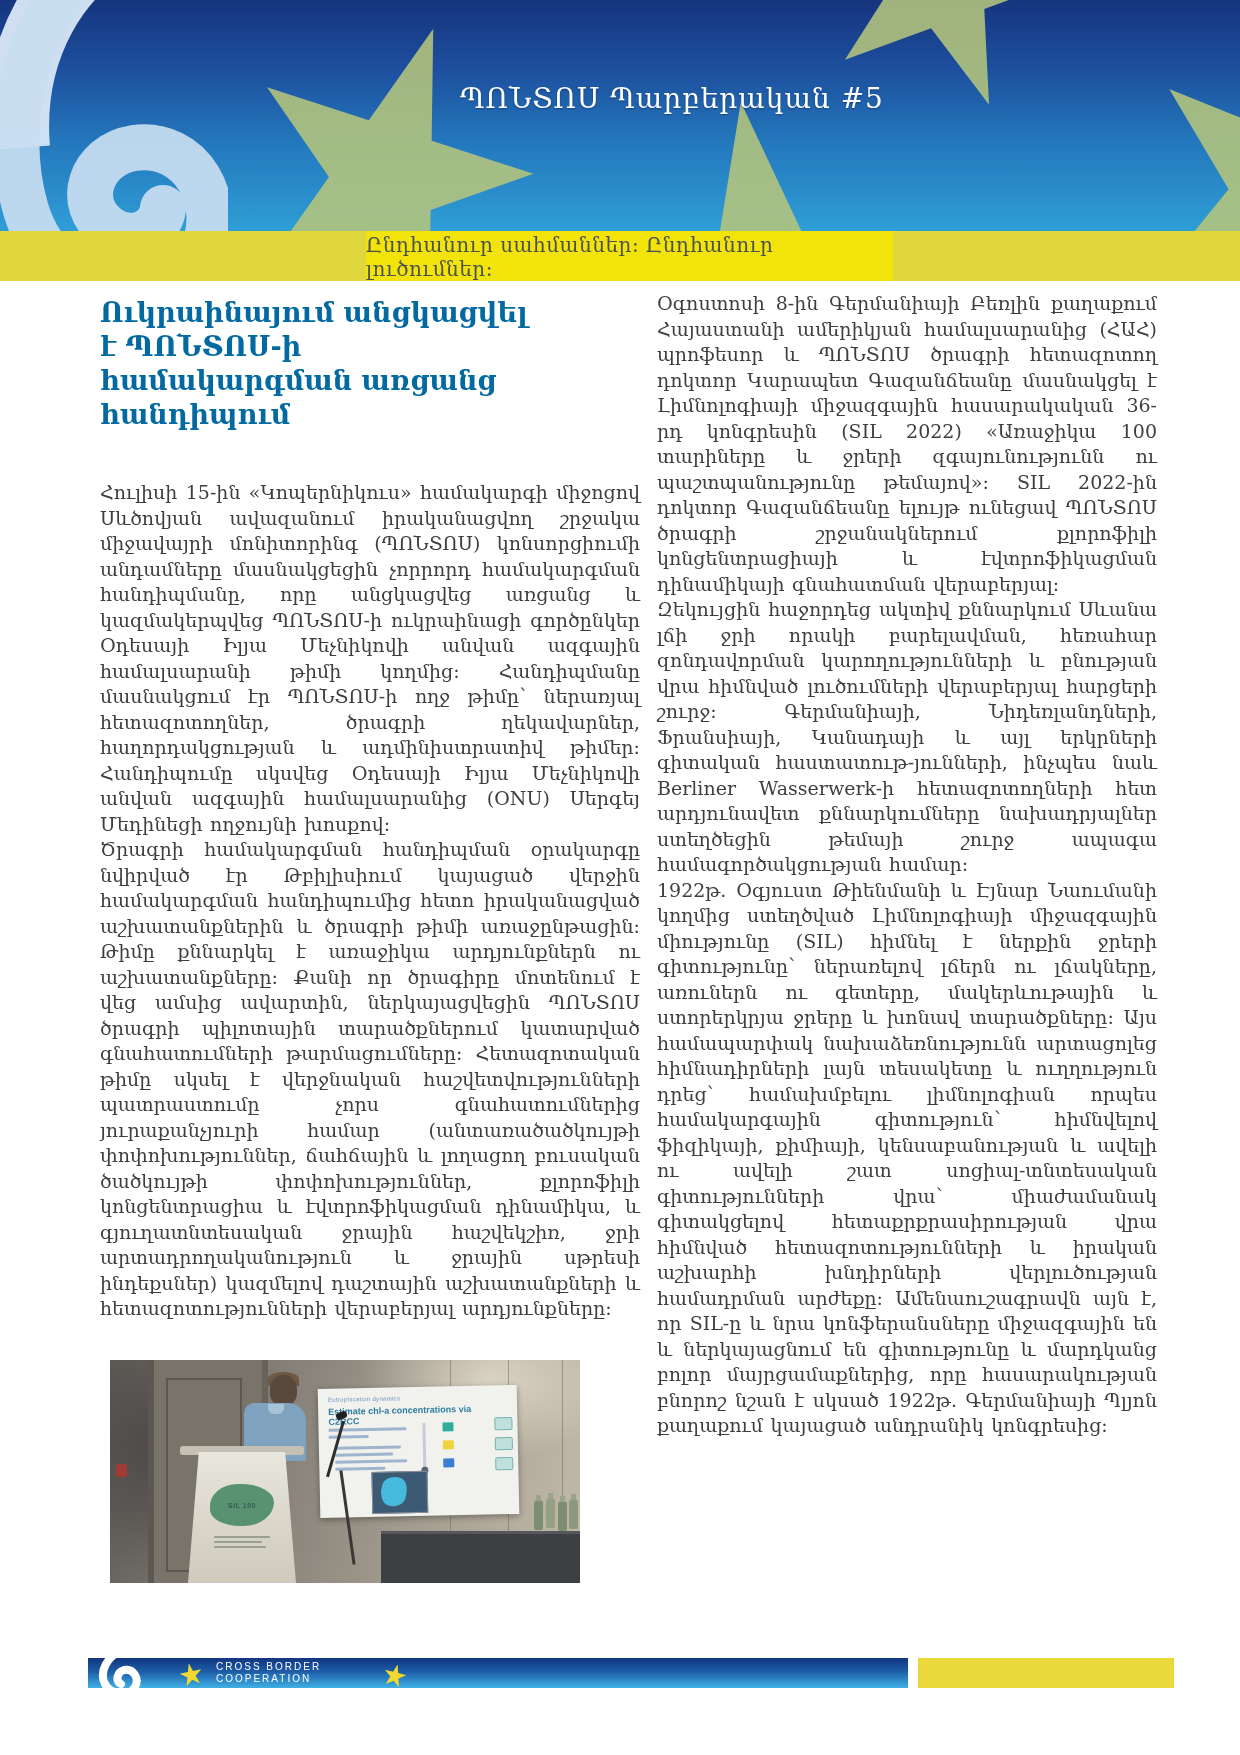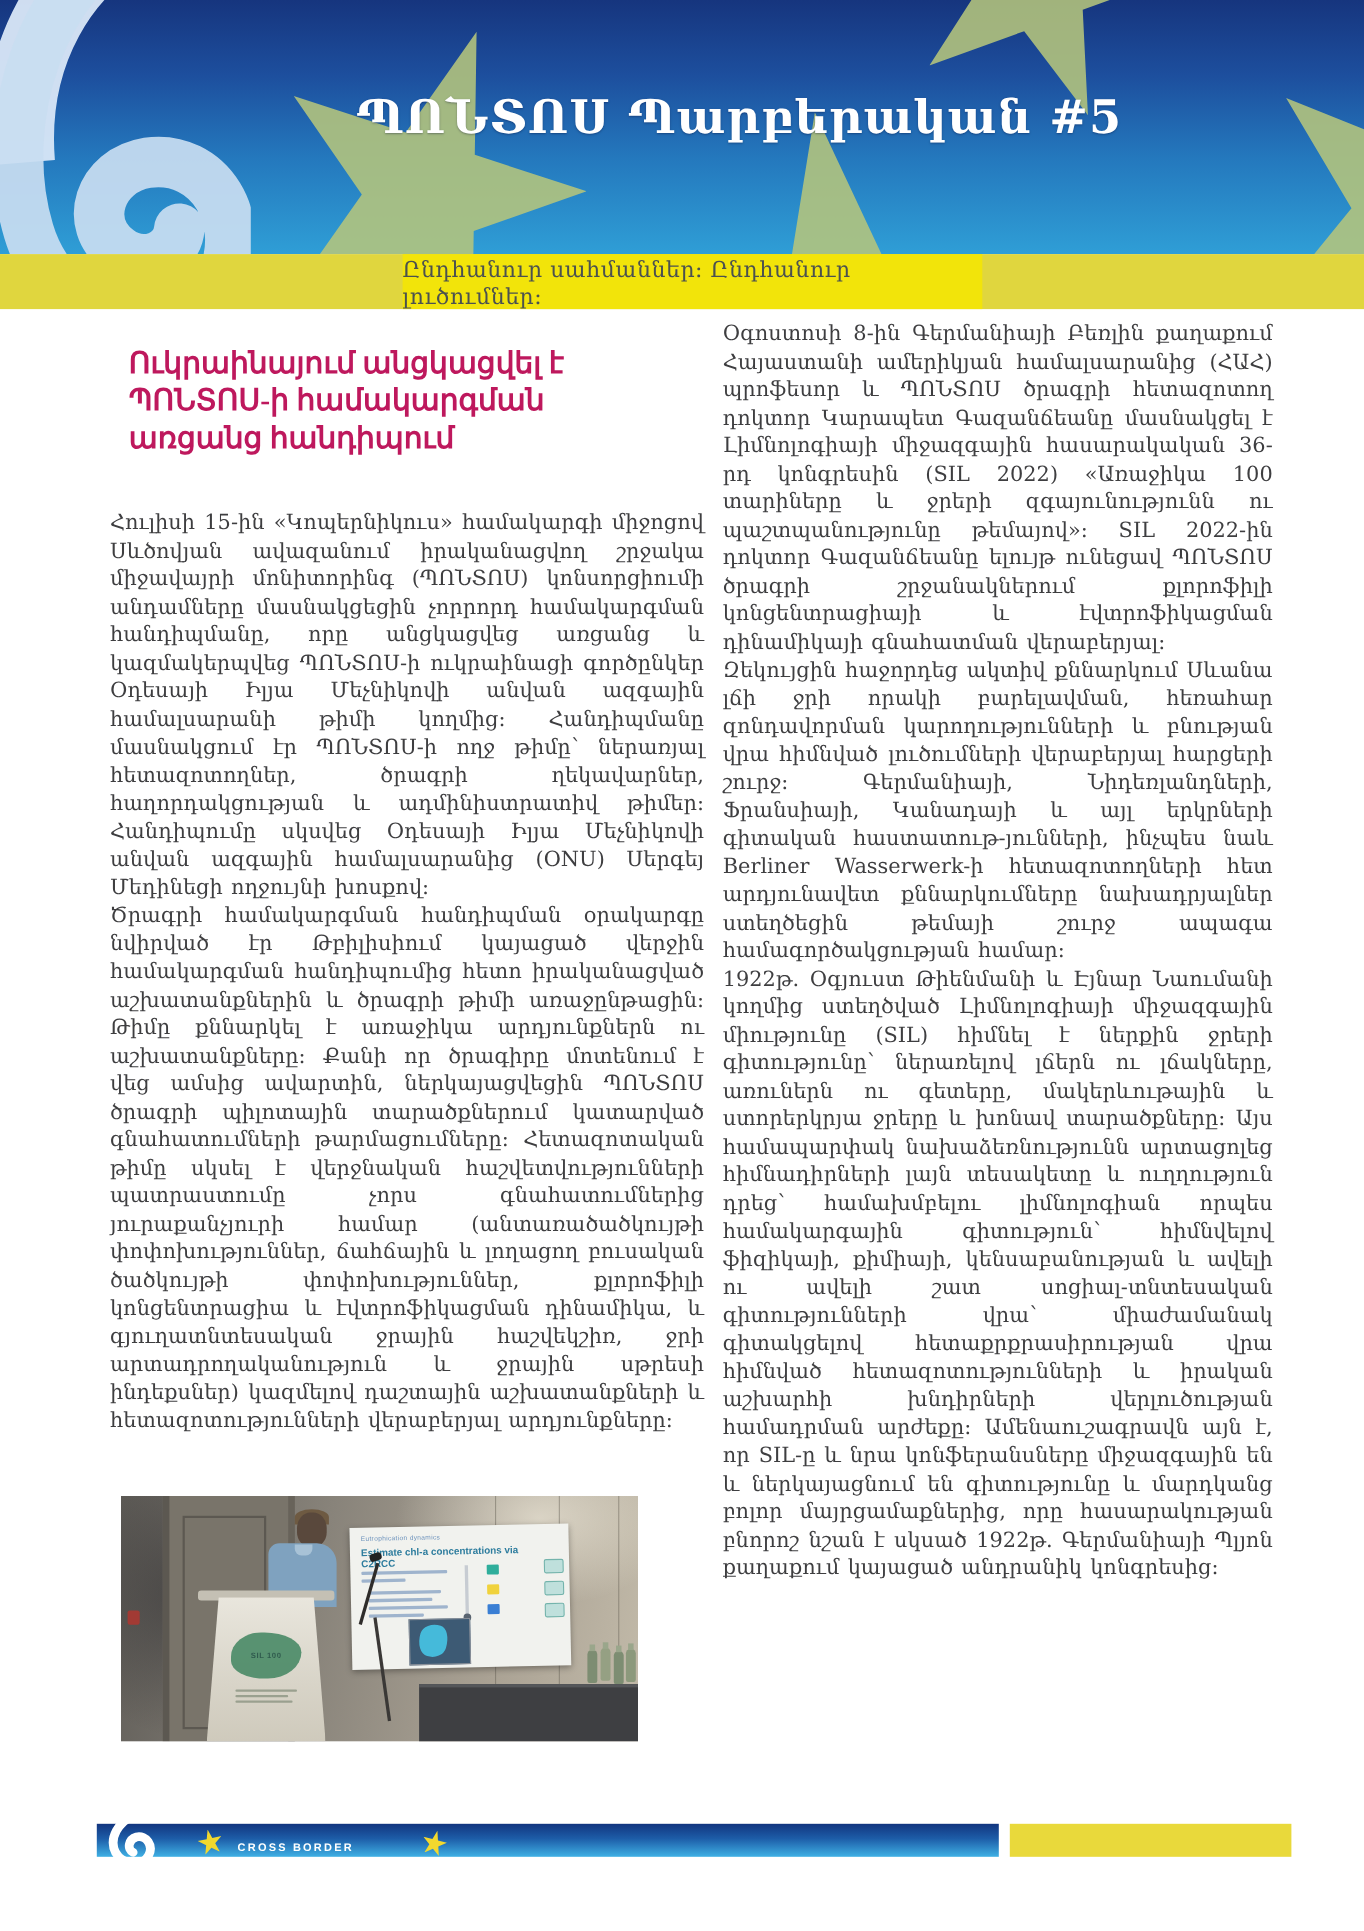--- a/index.html
+++ b/index.html
@@ -13,36 +13,36 @@
     background:linear-gradient(180deg,#16357e 0%,#1d4f9e 30%,#2478bd 62%,#2f9ed6 100%);
   }
   .star{
     position:absolute;
     clip-path:polygon(50% 0%,61.8% 38.2%,100% 38.2%,69.1% 61.8%,80.9% 100%,50% 76.4%,19.1% 100%,30.9% 61.8%,0% 38.2%,38.2% 38.2%);
     background:#b5c57c;opacity:.88;
   }
   .newsletter-title{
     position:absolute;top:82px;left:0;width:100%;text-align:center;
     padding-left:104px;box-sizing:border-box;
-    color:#ffffff;font-size:42px;font-weight:bold;letter-spacing:1px;
+    color:#ffffff;font-size:28px;font-weight:normal;letter-spacing:1px;
     text-shadow:0 1px 2px rgba(0,0,40,.35);
   }
   
   .tagline-band{position:absolute;left:0;top:231px;width:1240px;height:50px;background:#e0d63e;}
   .tagline-box{
     position:absolute;left:366px;top:231px;width:527px;height:50px;background:#f2e40a;
     display:flex;align-items:flex-end;justify-content:center;
   }
   .tagline-text{color:#4b5150;font-size:20px;letter-spacing:.5px;}
   
   .article{position:absolute;color:#3e3e40;}
   .article-left{left:100px;top:296px;width:540px;}
   .article-right{left:657px;top:291px;width:500px;}
   h2.article-heading{
-    margin:17px;color:#be185d;font-size:27px;line-height:34px;font-weight:bold;font-family:Liberation Serif, serif;
+    margin:0;color:#0369a1;font-size:27px;line-height:34px;font-weight:bold;
   }
   .article-left h2{max-width:450px;margin-bottom:48px;}
   .article-right h2{max-width:478px;margin-bottom:16px;}
   .article p{
     margin:0;font-size:19px;line-height:25.5px;text-align:justify;word-spacing:.08em;
   }
   
   .photo{
     position:absolute;left:110px;top:1360px;width:470px;height:223px;overflow:hidden;
     background:linear-gradient(100deg,#64615c 0%,#8a857a 38%,#aca globalization 0) ;
@@ -92,22 +92,22 @@
   .podium-lines div{height:2px;background:#9aa08f;margin-bottom:3px;border-radius:1px;}
   .photo .table{position:absolute;left:271px;top:171px;width:199px;height:52px;background:#3e3f42;border-top:3px solid #55575a;}
   .photo .bottle{position:absolute;width:9px;height:30px;border-radius:4px 4px 2px 2px;background:#7d8d72;}
   .photo .bottle:after{content:"";position:absolute;left:2px;top:-5px;width:5px;height:6px;background:#9aa68b;}
   
   .footer-bar{
     position:absolute;left:88px;top:1658px;width:820px;height:30px;
     background:linear-gradient(180deg,#12357f 0%,#1d5da8 45%,#3fb0e4 100%);
   }
   .footer-logo-text{
-    position:absolute;left:128px;top:17px;color:#ffffff;font-family:"Liberation Sans",sans-serif;
-    font-size:10px;font-weight:bold;letter-spacing:2px;line-height:12px;
+    position:absolute;left:128px;top:3px;color:#ffffff;font-family:"Liberation Sans",sans-serif;
+    font-size:10px;font-weight:normal;letter-spacing:2px;line-height:12px;
   }
   .footer-star{position:absolute;clip-path:polygon(50% 0%,61.8% 38.2%,100% 38.2%,69.1% 61.8%,80.9% 100%,50% 76.4%,19.1% 100%,30.9% 61.8%,0% 38.2%,38.2% 38.2%);background:#f2d82e;}
   .footer-yellow{position:absolute;left:918px;top:1658px;width:256px;height:30px;background:#e9d93b;}
 </style>
 </head>
 <body>
 
 <div class="header">
   <div class="star" style="left:250px;top:22px;width:280px;height:280px;transform:rotate(18deg);"></div>
   <div class="star" style="left:560px;top:100px;width:420px;height:420px;transform:rotate(-8deg);"></div>

